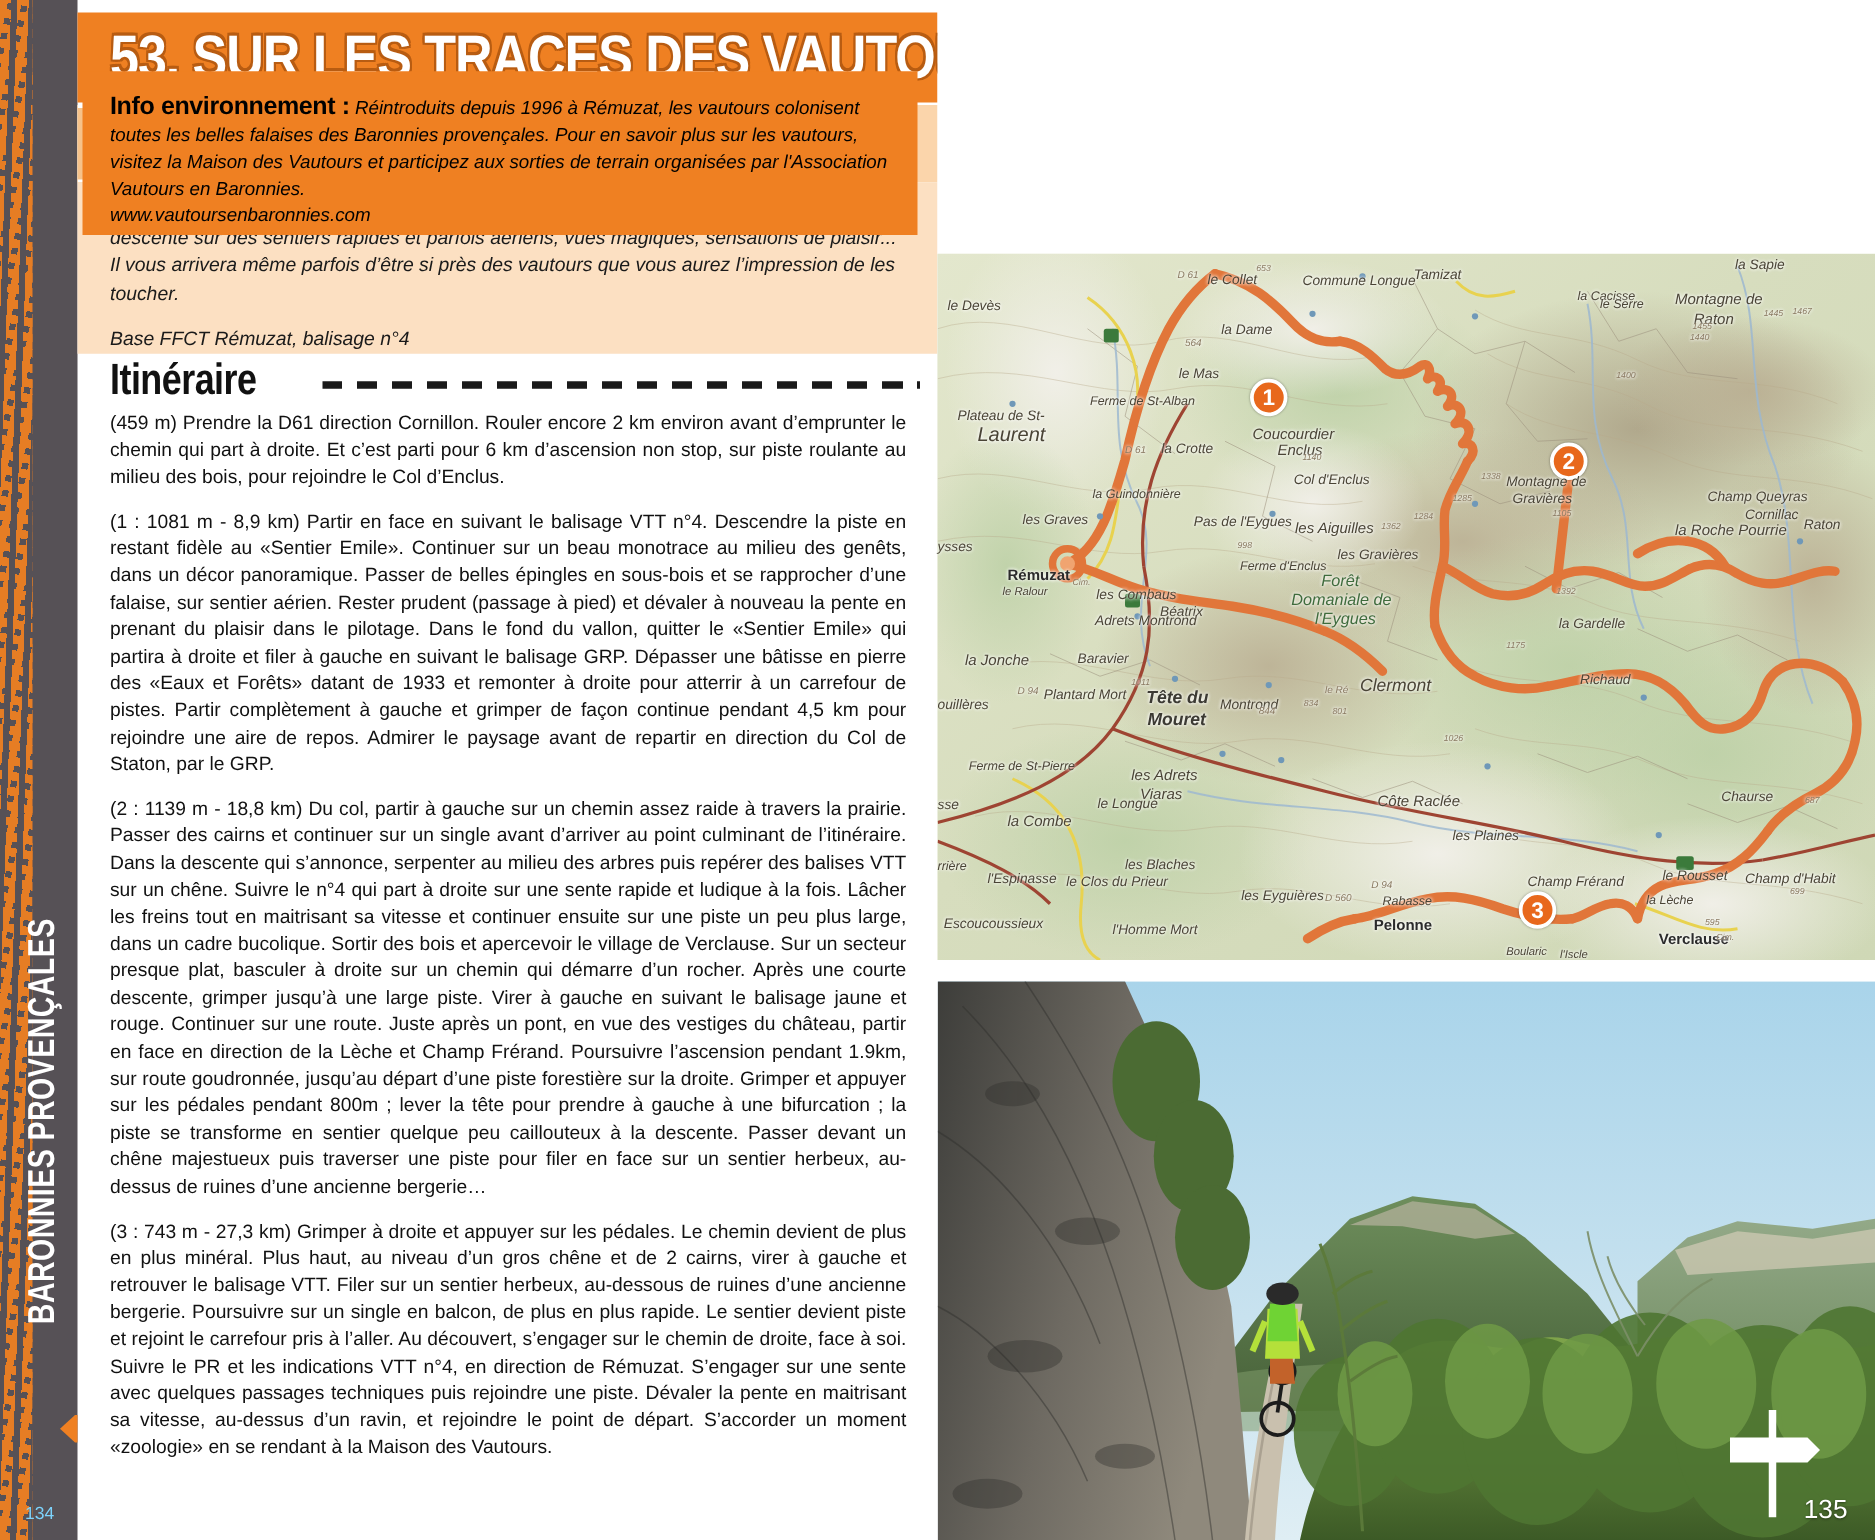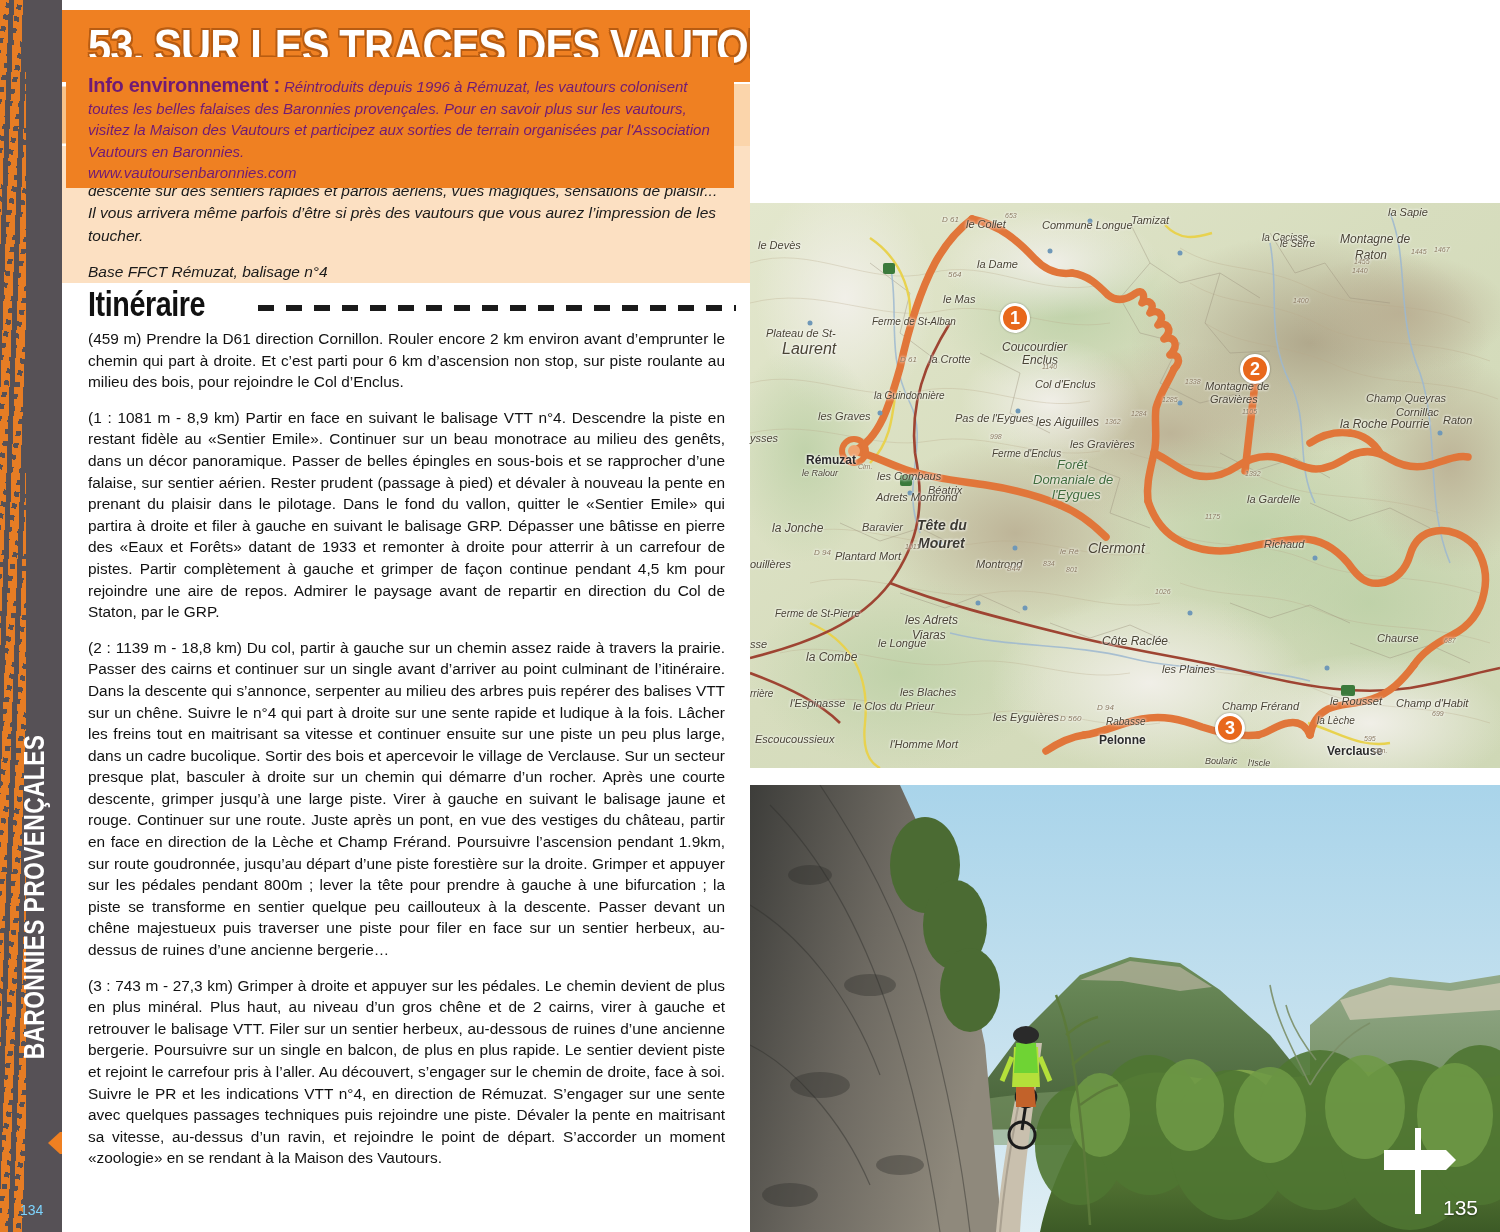--- a/index.html
+++ b/index.html
@@ -201,21 +201,21 @@
     width: 750px; height:1232px;
     background:#fff;
   }
   .info-box {
     position:absolute; left: 66px; top: 57px;
     width: 668px; height: 131px;
     background: #ef8022;
     padding: 18px 22px 0 22px;
   }
   .info-box .line {
-    color:#701a75;
+    color:#000000;
     font-size: 15px;
     line-height: 21.5px;
     font-style: italic;
   }
   .info-box .lead {
     font-style: normal;
     font-weight: bold;
     font-size: 20px;
     font-family: "Liberation Sans Narrow","Liberation Sans", sans-serif;
     letter-spacing:-.3px;
@@ -241,21 +241,21 @@
   }
   .mlabel {
     position:absolute;
     font-style: italic;
     color:#4a4436;
     white-space:nowrap;
     text-shadow: 0 0 3px rgba(255,255,255,.95), 0 0 3px rgba(255,255,255,.95);
     pointer-events:none;
   }
   .mlabel.town { font-style:normal; font-weight:bold; color:#2b2b2b; }
-  .mlabel.big  { font-size: 15px; font-weight:bold; color:#3c3a33;}
+  .mlabel.big  { font-size: 15px; font-weight:bold; color:#3c3a33;margin-top:32px;}
   .mlabel.alt  { font-size: 8px; color:#8a7a62; font-style:italic;}
   .mlabel.grn  { color:#3f6b3c; }
 
   
   .photo {
     position:absolute; left: 750px; top: 785px;
     width: 750px; height: 447px;
     overflow:hidden;
   }
   .page-num-right {

